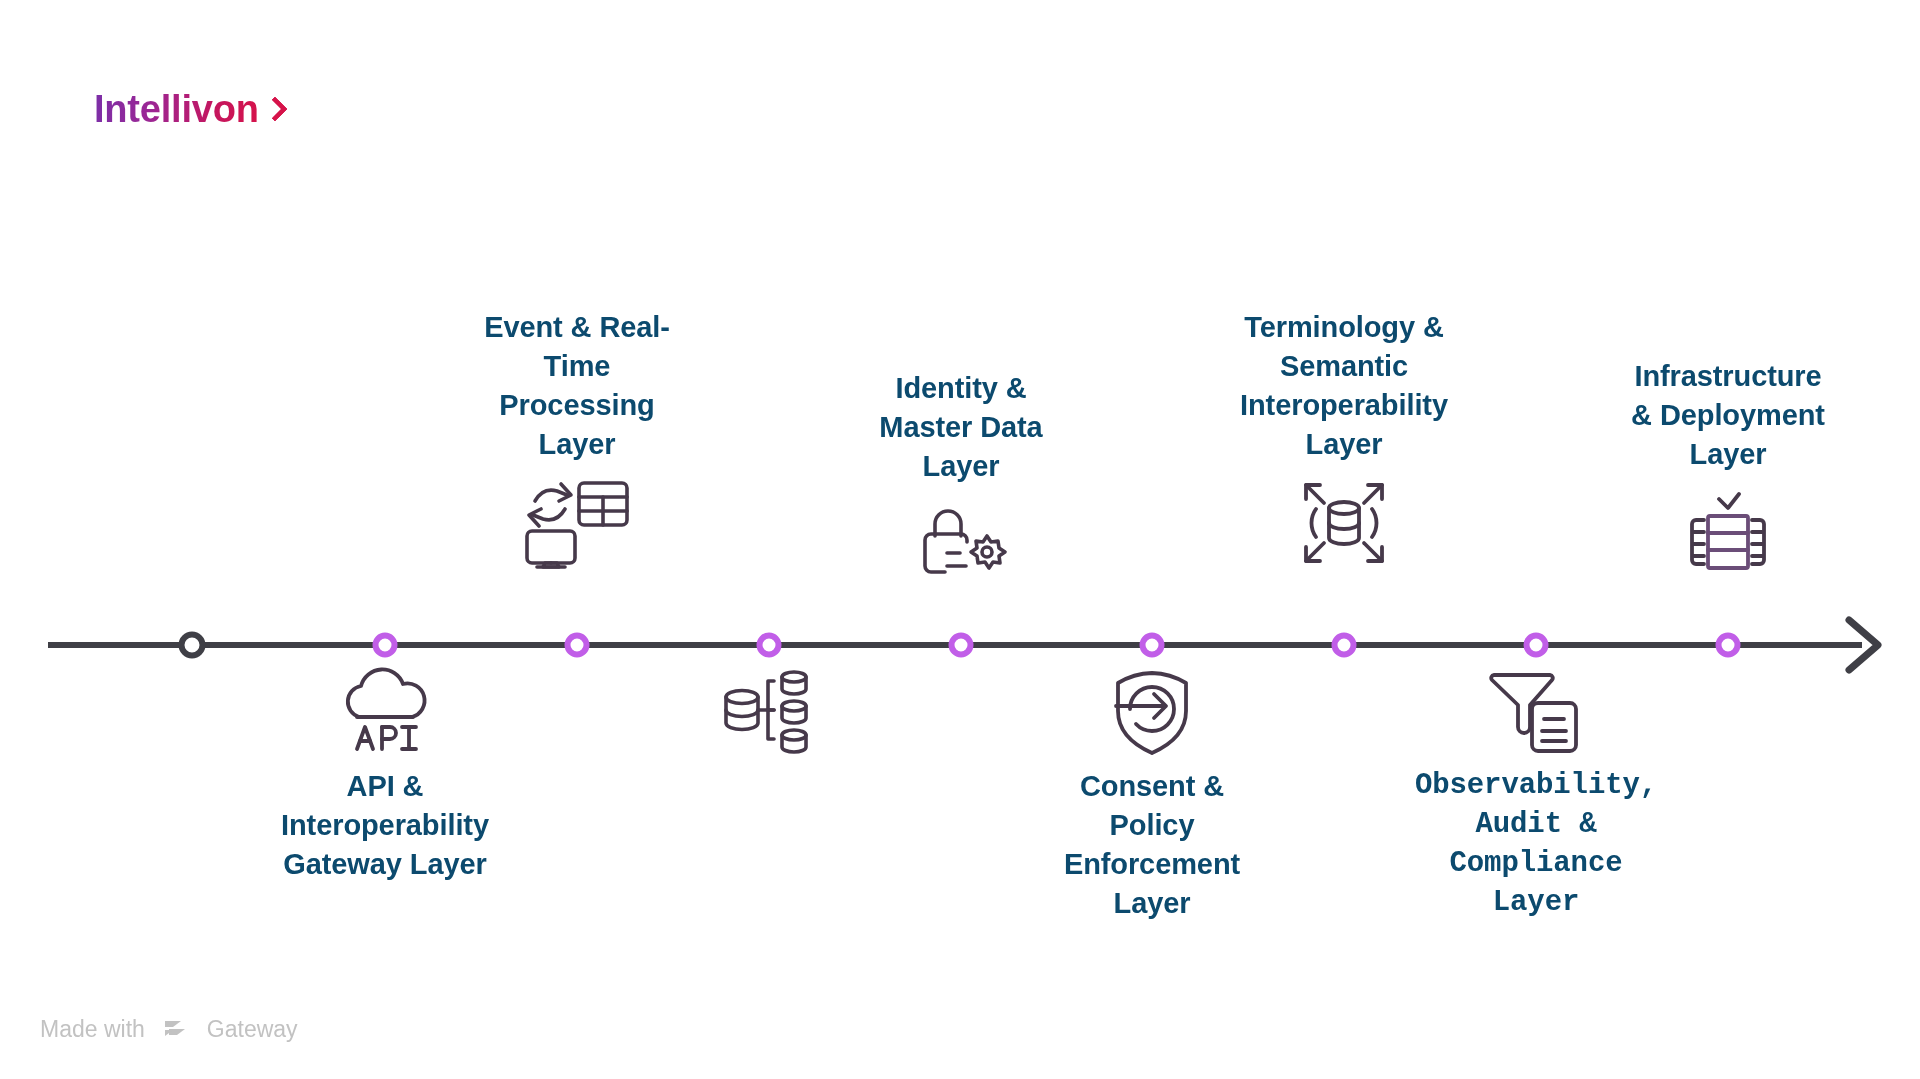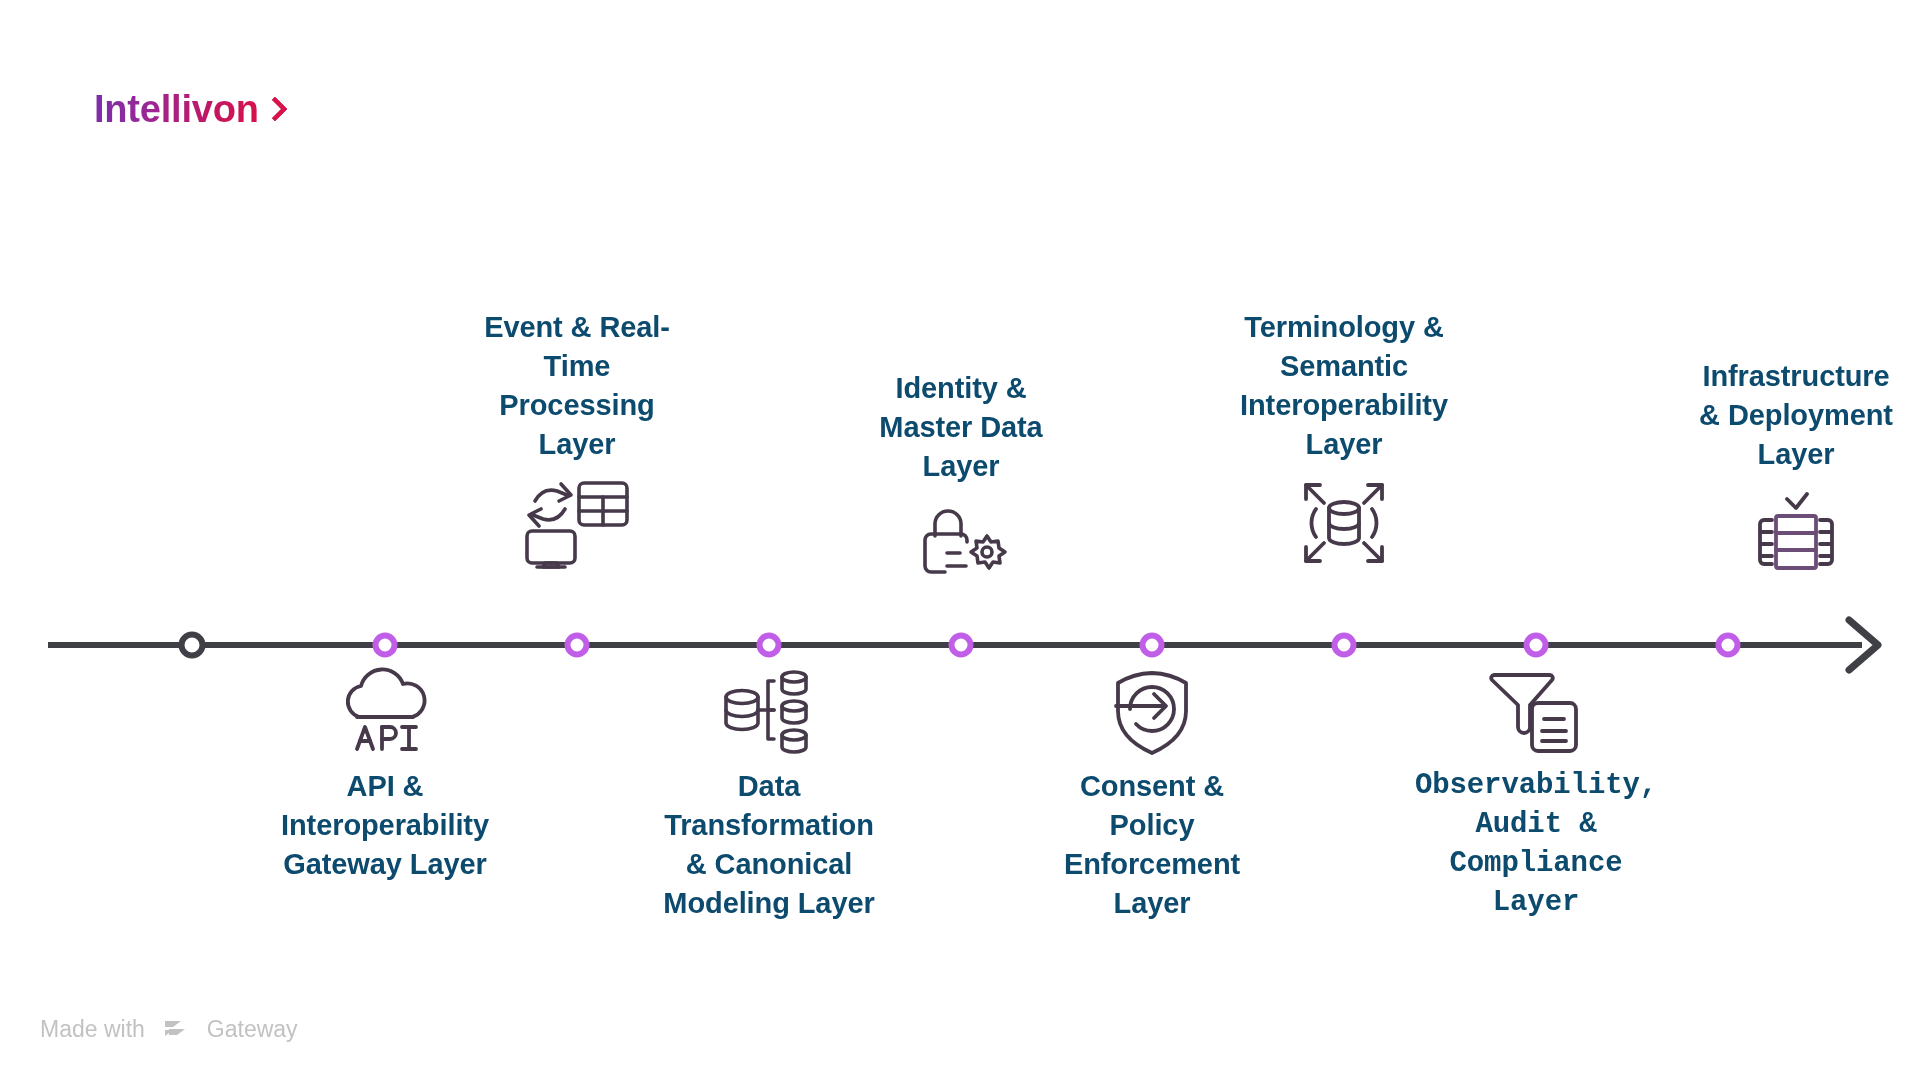--- a/index.html
+++ b/index.html
@@ -141,21 +141,21 @@
         <path d="M22 34 a24 24 0 0 0 0 28"></path>
         <path d="M78 34 a24 24 0 0 1 0 28"></path>
 
         <ellipse cx="50" cy="33" rx="15" ry="6"></ellipse>
         <path d="M35 33 v30 a15 6 0 0 0 30 0 v-30"></path>
         <path d="M35 48 a15 6 0 0 0 30 0"></path>
       </svg>
     </div>
   </div>
 
-  <div class="node top" style="left:1671px; top:357px;">
+  <div class="node top" style="left:1603px; top:357px;">
     <div class="label">Infrastructure<br>&amp; Deployment<br>Layer</div>
     <div class="icon">
       <svg width="104" height="96" viewBox="0 0 104 96" fill="none" stroke="#46394a" stroke-width="3.8" stroke-linecap="round" stroke-linejoin="round">
 
         <polyline points="43,13 52,22 63,8"></polyline>
 
         <path d="M28 34 h-8 a4 4 0 0 0-4 4 v36 a4 4 0 0 0 4 4 h8"></path>
         <line x1="17" y1="46" x2="28" y2="46"></line>
         <line x1="17" y1="58" x2="28" y2="58"></line>
         <line x1="17" y1="70" x2="28" y2="70"></line>
@@ -205,21 +205,20 @@
         <line x1="52" y1="49" x2="58" y2="49"></line>
 
         <ellipse cx="78" cy="16" rx="12" ry="5"></ellipse>
         <path d="M66 16 v12 a12 5 0 0 0 24 0 v-12"></path>
         <ellipse cx="78" cy="45" rx="12" ry="5"></ellipse>
         <path d="M66 45 v12 a12 5 0 0 0 24 0 v-12"></path>
         <ellipse cx="78" cy="74" rx="12" ry="5"></ellipse>
         <path d="M66 74 v12 a12 5 0 0 0 24 0 v-12"></path>
       </svg>
     </div>
-    <div class="label">Data<br>Transformation<br>&amp; Canonical<br>Modeling Layer</div>
   </div>
 
   <div class="node bottom" style="left:1027px; top:657px;text-align:center;">
     <div class="icon">
       <svg width="100" height="96" viewBox="0 0 100 96" fill="none" stroke="#46394a" stroke-width="3.8" stroke-linecap="round" stroke-linejoin="round">
         <path d="M22 22 a70 70 0 0 1 34 -10 a70 70 0 0 1 34 10 v28 c0 22 -16 34 -34 42 c-18 -8 -34 -20 -34 -42 z" transform="translate(-6,0)"></path>
         <path d="M34 52 a22 22 0 0 1 22 -22 a22 22 0 0 1 22 22 a22 22 0 0 1 -22 22 a22 22 0 0 1 -16 -7" transform="translate(-6,-4)"></path>
         <line x1="14" y1="45" x2="62" y2="45"></line>
         <polyline points="52,33 64,45 52,57"></polyline>
       </svg>

